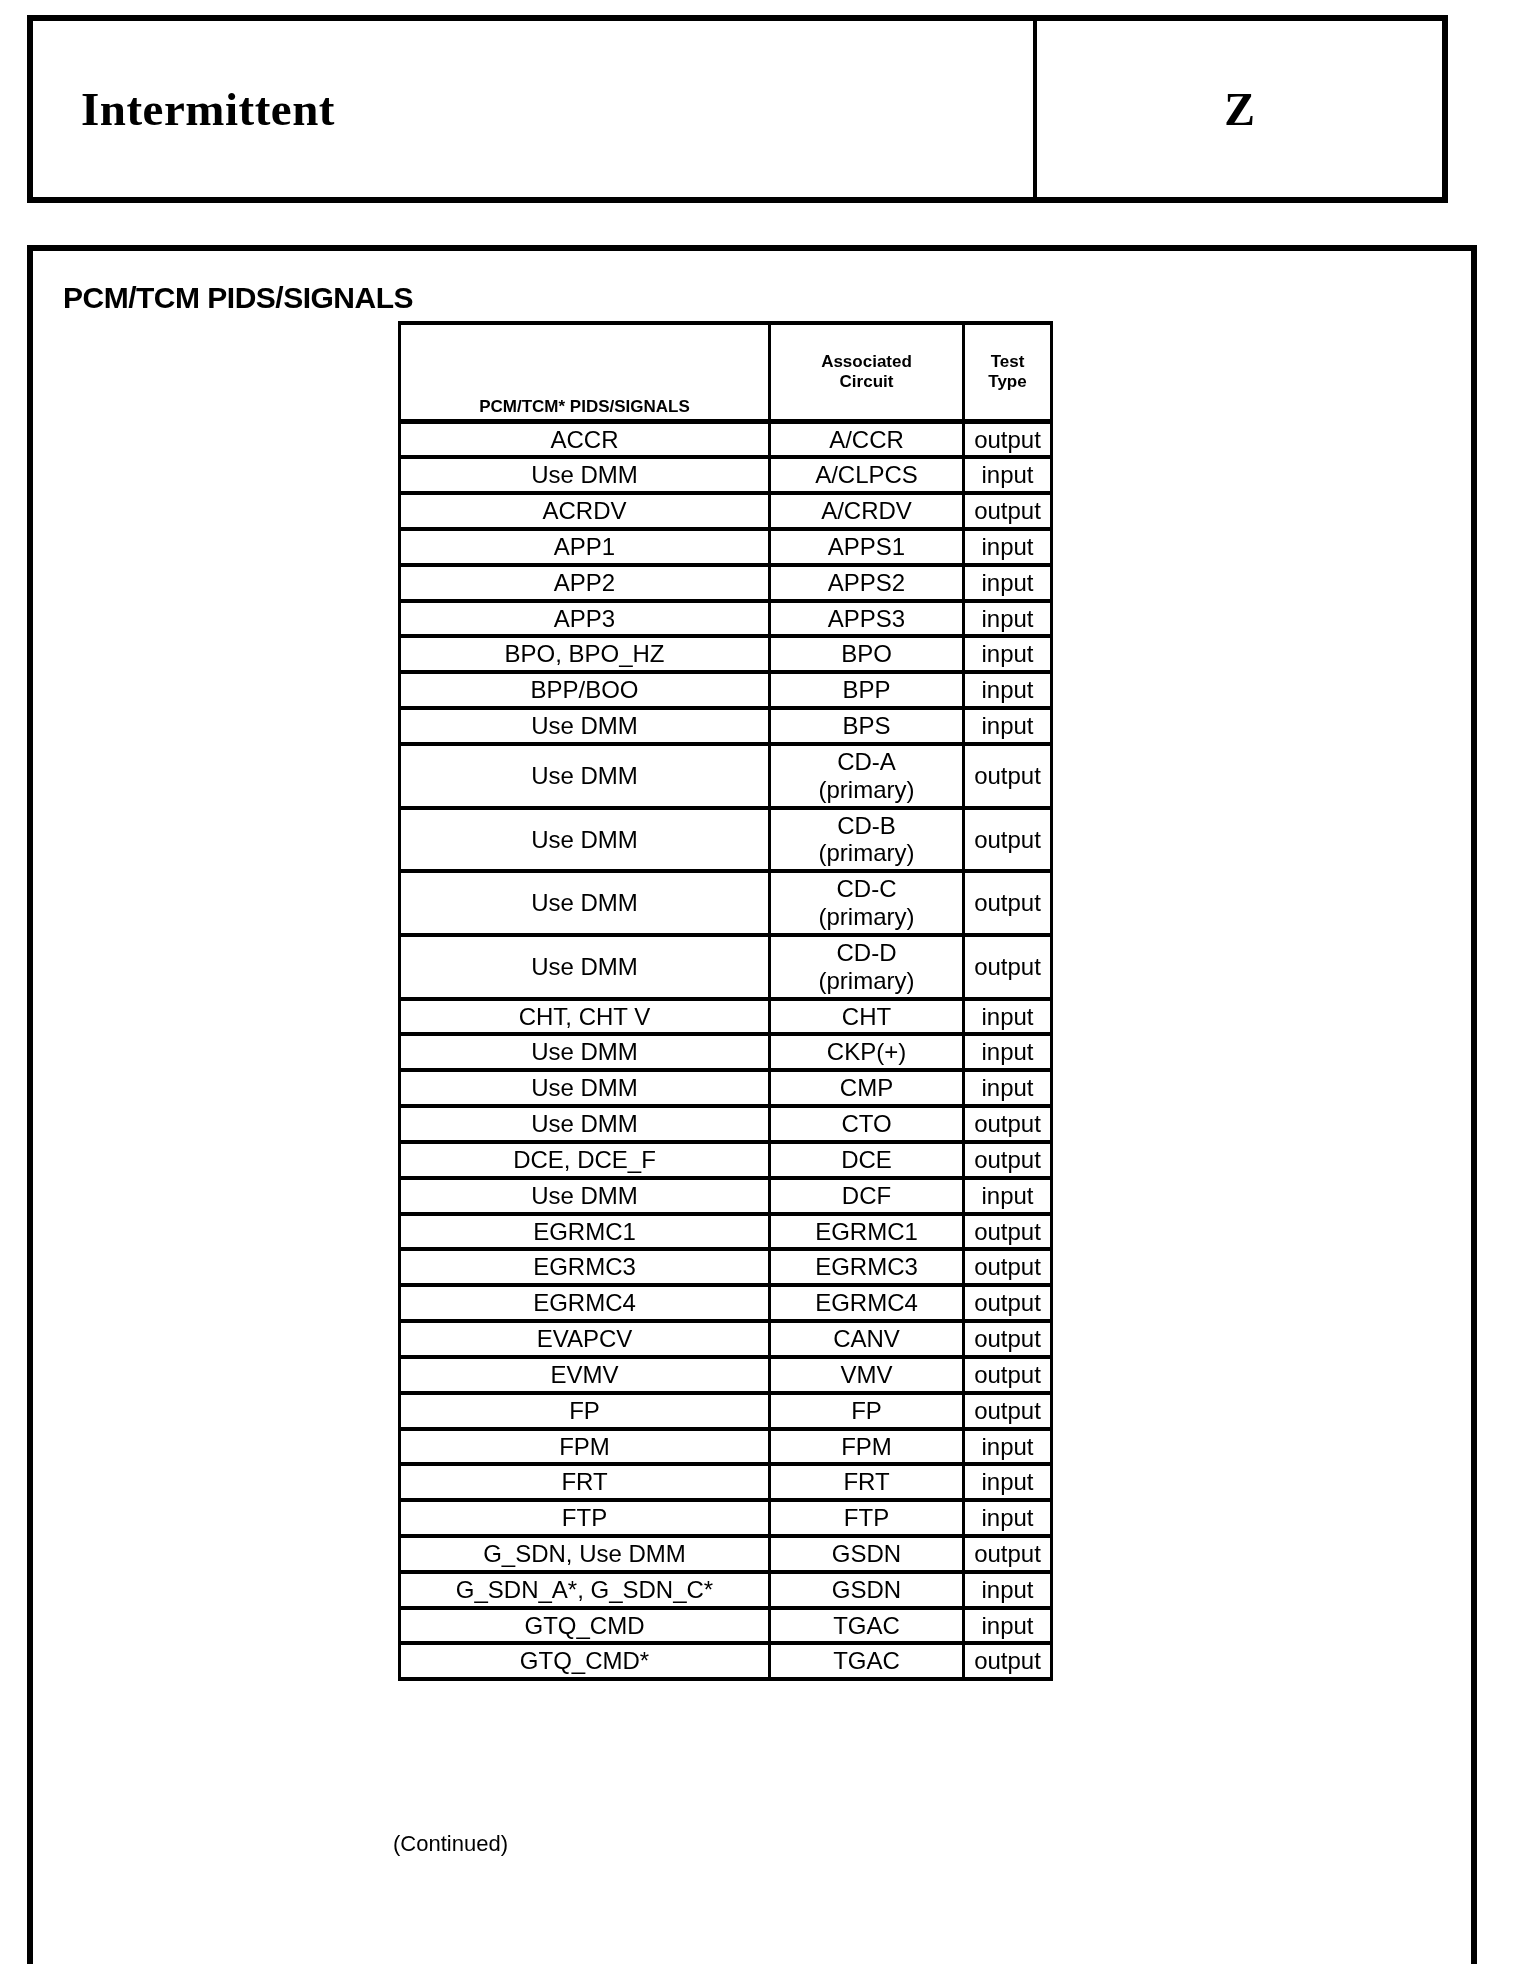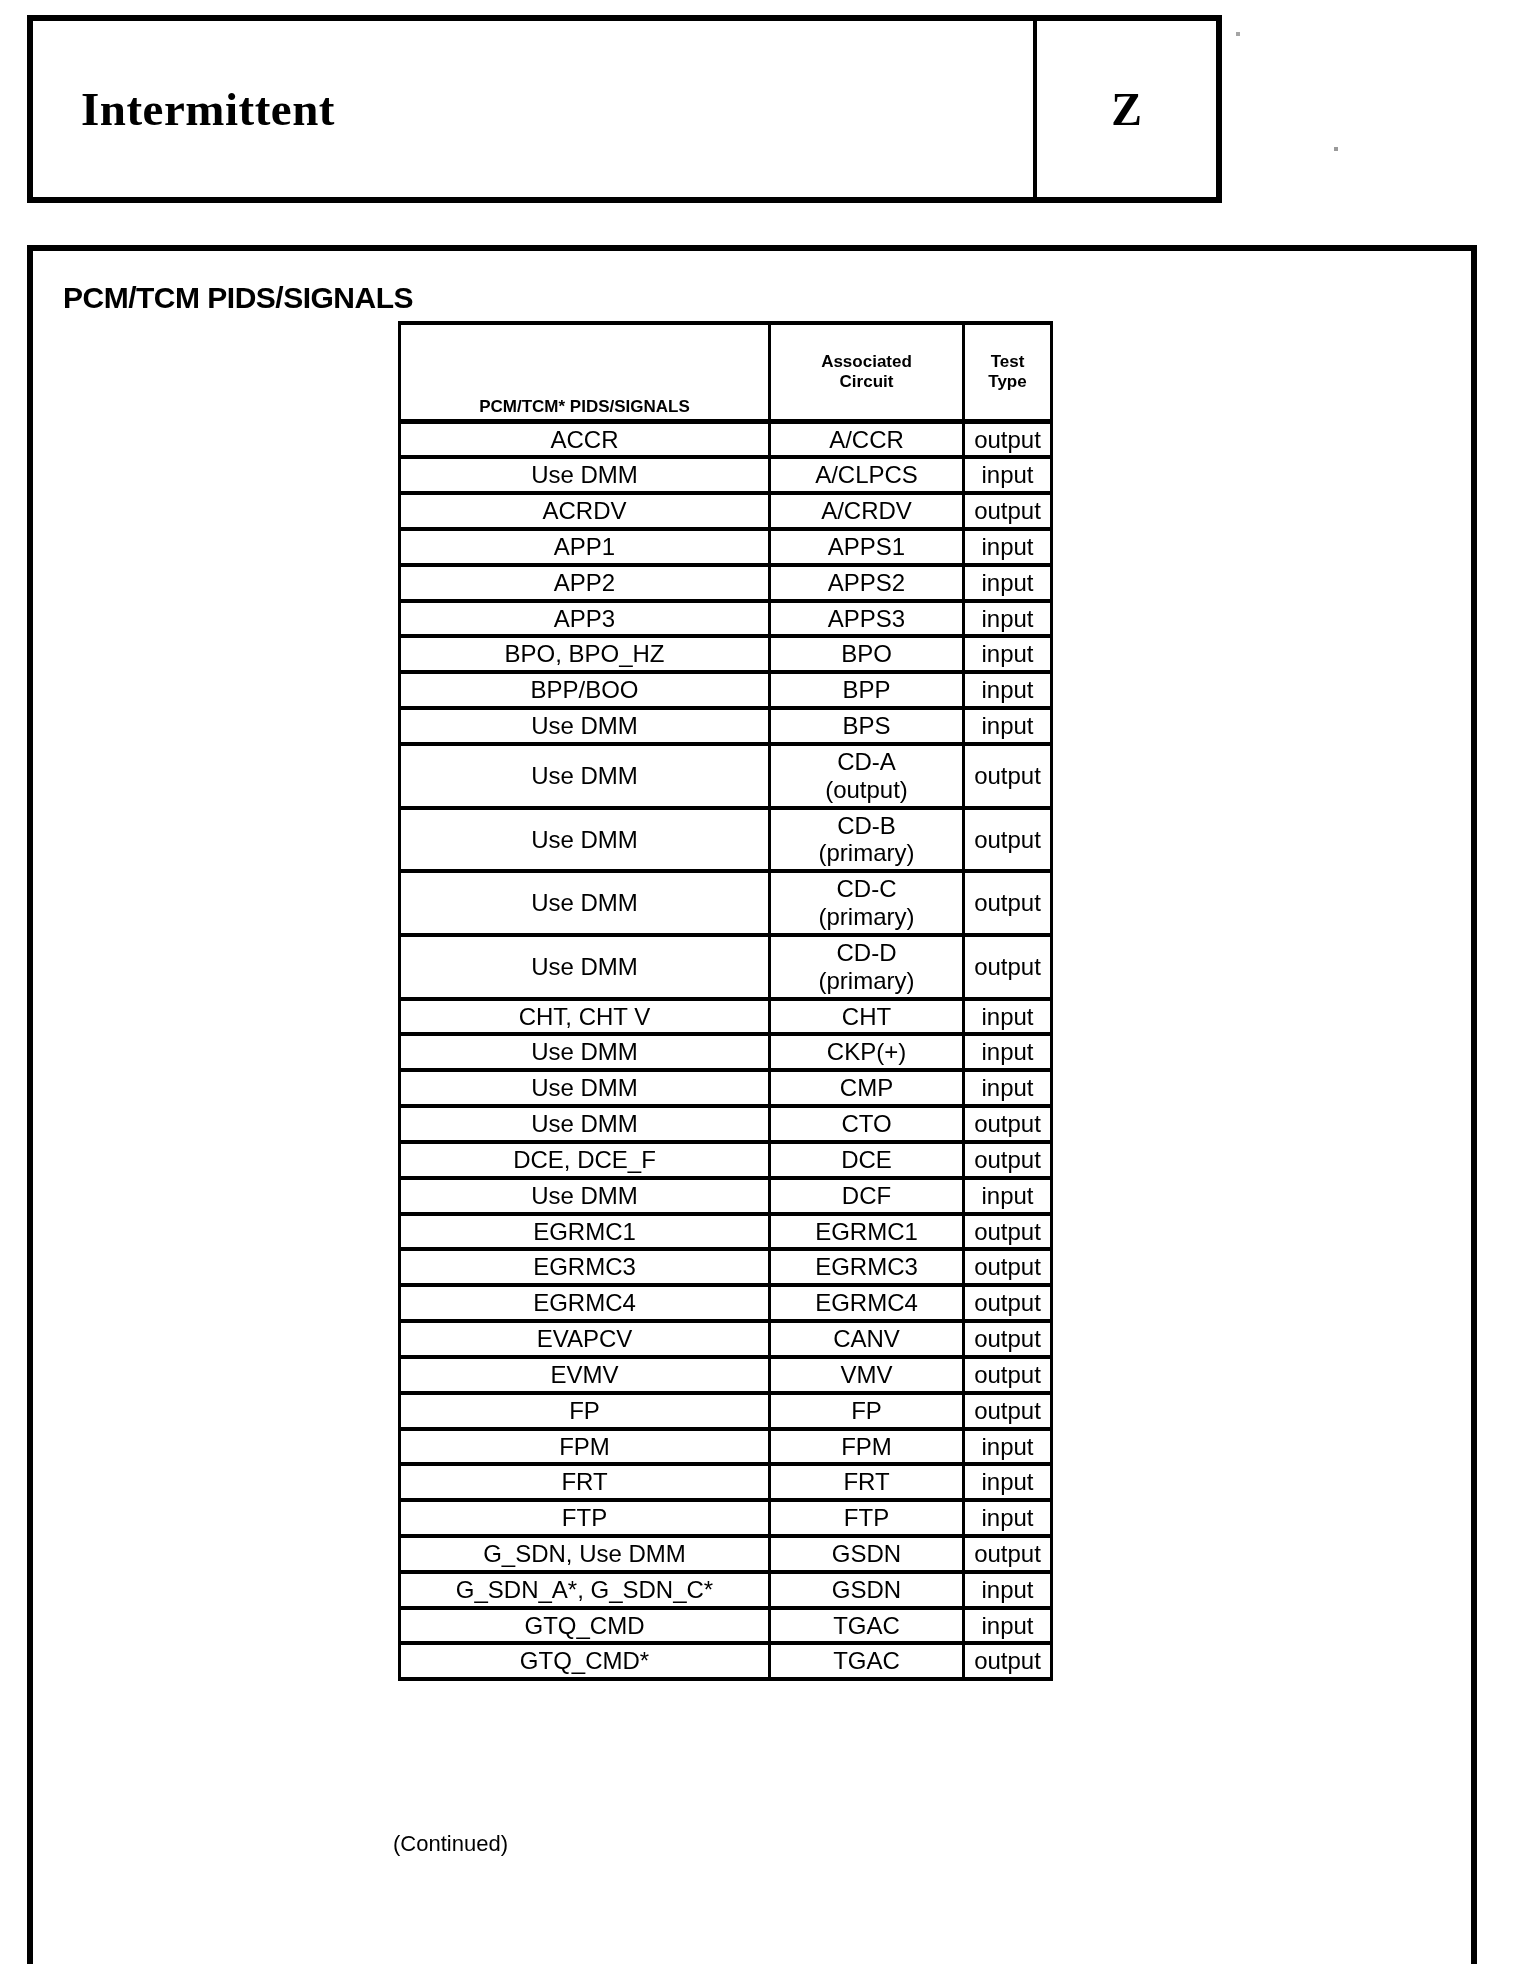--- a/index.html
+++ b/index.html
@@ -14,21 +14,21 @@
     font-family: "Liberation Sans", sans-serif;
     color: #000;
     overflow: hidden;
   }
 
   
   .header-box {
     position: absolute;
     left: 27px;
     top: 15px;
-    width: 1195px;
+    width: 1421px;
     height: 188px;
     border: 6px solid #000;
     box-sizing: border-box;
     display: flex;
     background: #fff;
   }
   .header-left {
     width: 1004px;
     border-right: 4px solid #000;
     display: flex;
@@ -224,21 +224,21 @@
 
   <tr>
     <td>Use DMM</td>
     <td>BPS</td>
     <td>input</td>
   </tr>
 
   <tr>
     <td>Use DMM</td>
     <td>CD-A
-(output)</td>
+(primary)</td>
     <td>output</td>
   </tr>
 
   <tr>
     <td>Use DMM</td>
     <td>CD-B
 (primary)</td>
     <td>output</td>
   </tr>
 

